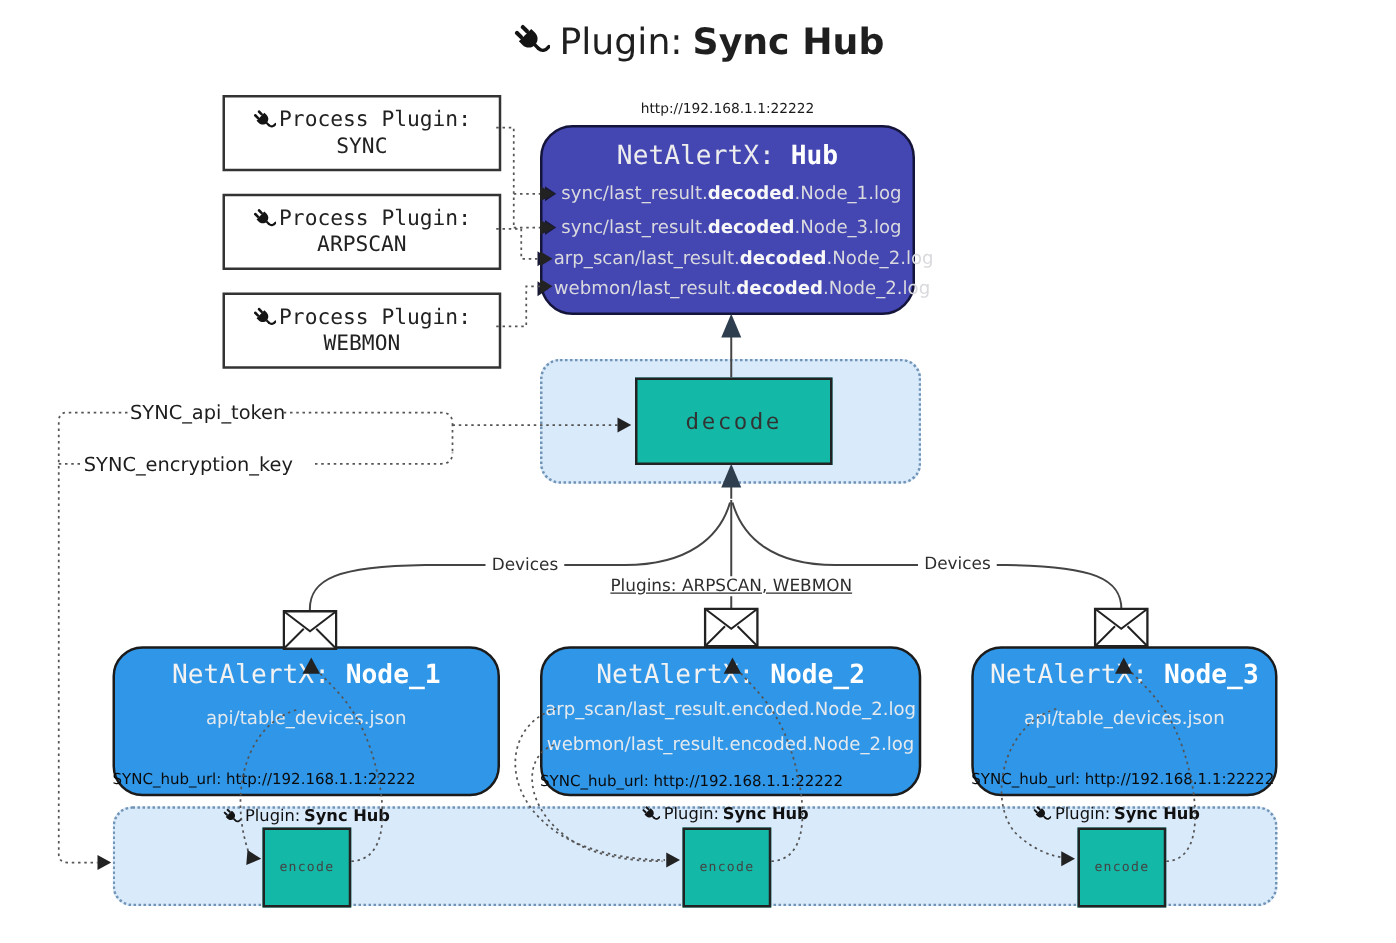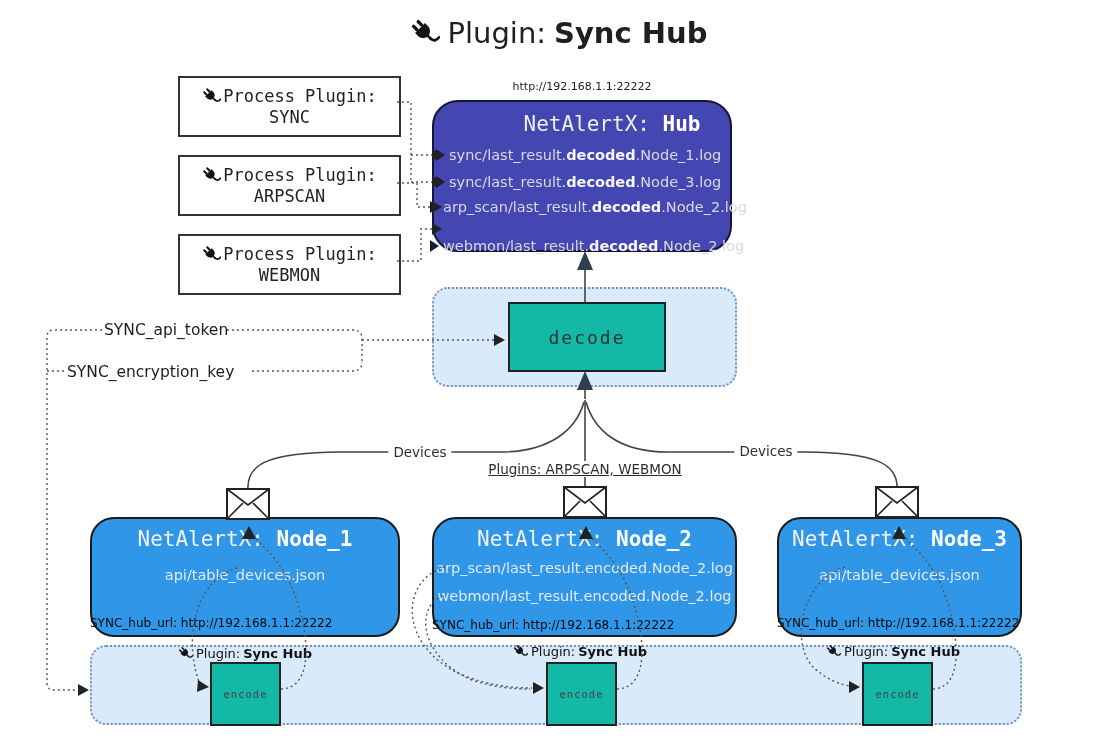--- a/index.html
+++ b/index.html
@@ -16,21 +16,21 @@
   
   .pbox{left:178px;width:219px;height:57px;background:#fff;border:2px solid #333;z-index:1;
         display:flex;flex-direction:column;justify-content:center;align-items:center;}
   .pbox .l1{display:flex;align-items:center;gap:2px;font-size:17px;color:#222;}
   .pbox .l2{font-size:17px;color:#222;margin-top:1px;}
 
   
   #hub-url{left:432px;width:300px;top:80px;text-align:center;font-size:11px;color:#1a1a1a;z-index:1;}
   #hub{left:432px;top:100px;width:300px;height:152px;background:#4446b2;border:2px solid #15153c;
        border-radius:26px;box-sizing:border-box;z-index:1;}
-  #hub-title{left:432px;width:300px;top:112px;text-align:center;font-size:21px;color:#ededed;z-index:1;margin-left:30px;}
+  #hub-title{left:432px;width:300px;top:112px;text-align:center;font-size:21px;color:#ededed;z-index:1;}
   #hub-title .bold{font-weight:700;color:#fff;}
   .hublog{color:#d9d9de;font-size:14.5px;z-index:1;white-space:nowrap;display:flex;align-items:center;}
   .hublog .mid{font-weight:700;color:#f7f7f7;}
   .hublog .tri{width:0;height:0;border-top:6px solid transparent;border-bottom:6px solid transparent;
                border-left:9px solid #191936;margin-right:4px;flex:0 0 auto;}
 
   
   .zone{background:#d9eafb;border:2px dotted #7193b5;border-radius:16px;box-sizing:border-box;z-index:0;}
   #decode-zone{left:432px;top:287px;width:305px;height:100px;}
   .whitebox{background:#14b8a6;border:2px solid #222;box-sizing:border-box;display:flex;align-items:center;
@@ -142,21 +142,21 @@
     <span><span>sync/last_result.</span><span class="mid">decoded</span><span>.Node_1.log</span></span>
   </div>
   <div class="abs hublog" style="left:436px;top:174px">
     <span class="tri"></span>
     <span><span>sync/last_result.</span><span class="mid">decoded</span><span>.Node_3.log</span></span>
   </div>
   <div class="abs hublog" style="left:430px;top:199px">
     <span class="tri"></span>
     <span><span>arp_scan/last_result.</span><span class="mid">decoded</span><span>.Node_2.log</span></span>
   </div>
-  <div class="abs hublog" style="left:430px;top:238px">
+  <div class="abs hublog" style="left:430px;top:223px">
     <span class="tri"></span>
     <span><span>webmon/last_result.</span><span class="mid">decoded</span><span>.Node_2.log</span></span>
   </div>
 
   <div class="abs zone" id="decode-zone"></div>
   <div class="abs whitebox mono" id="decode-box">decode</div>
 
   <div class="abs tok" id="tok-api">SYNC_api_token</div>
   <div class="abs tok" id="tok-key">SYNC_encryption_key</div>
 

